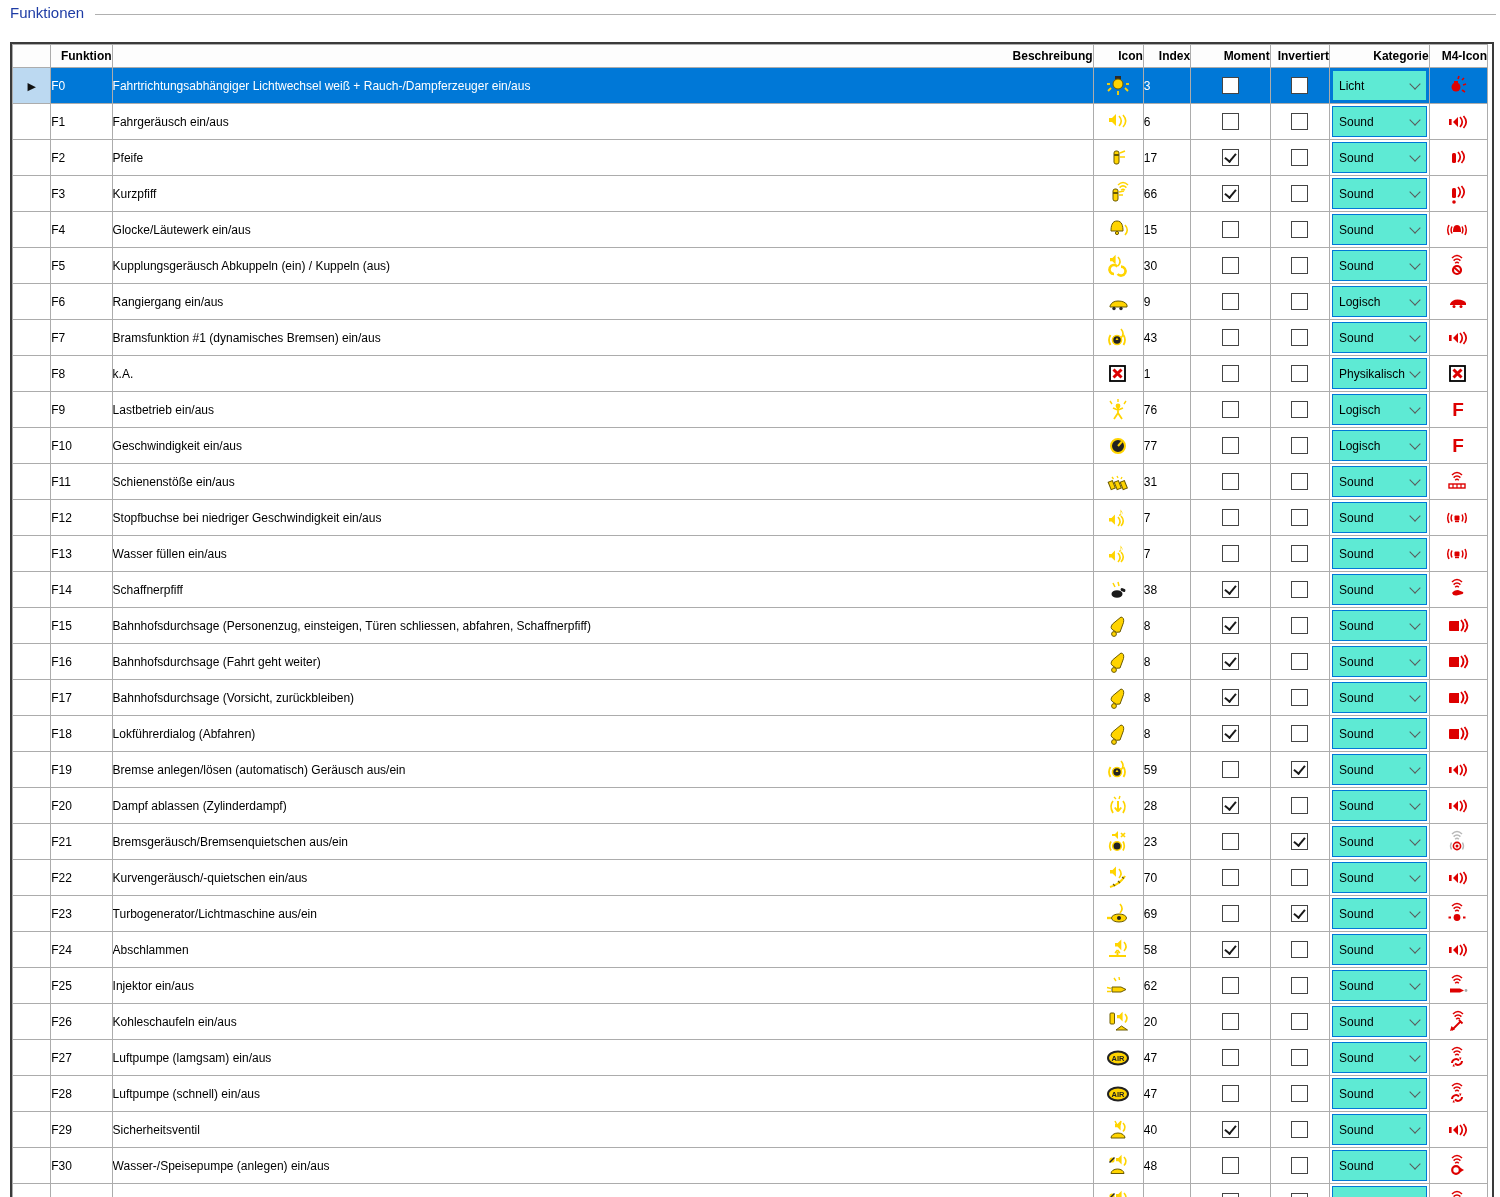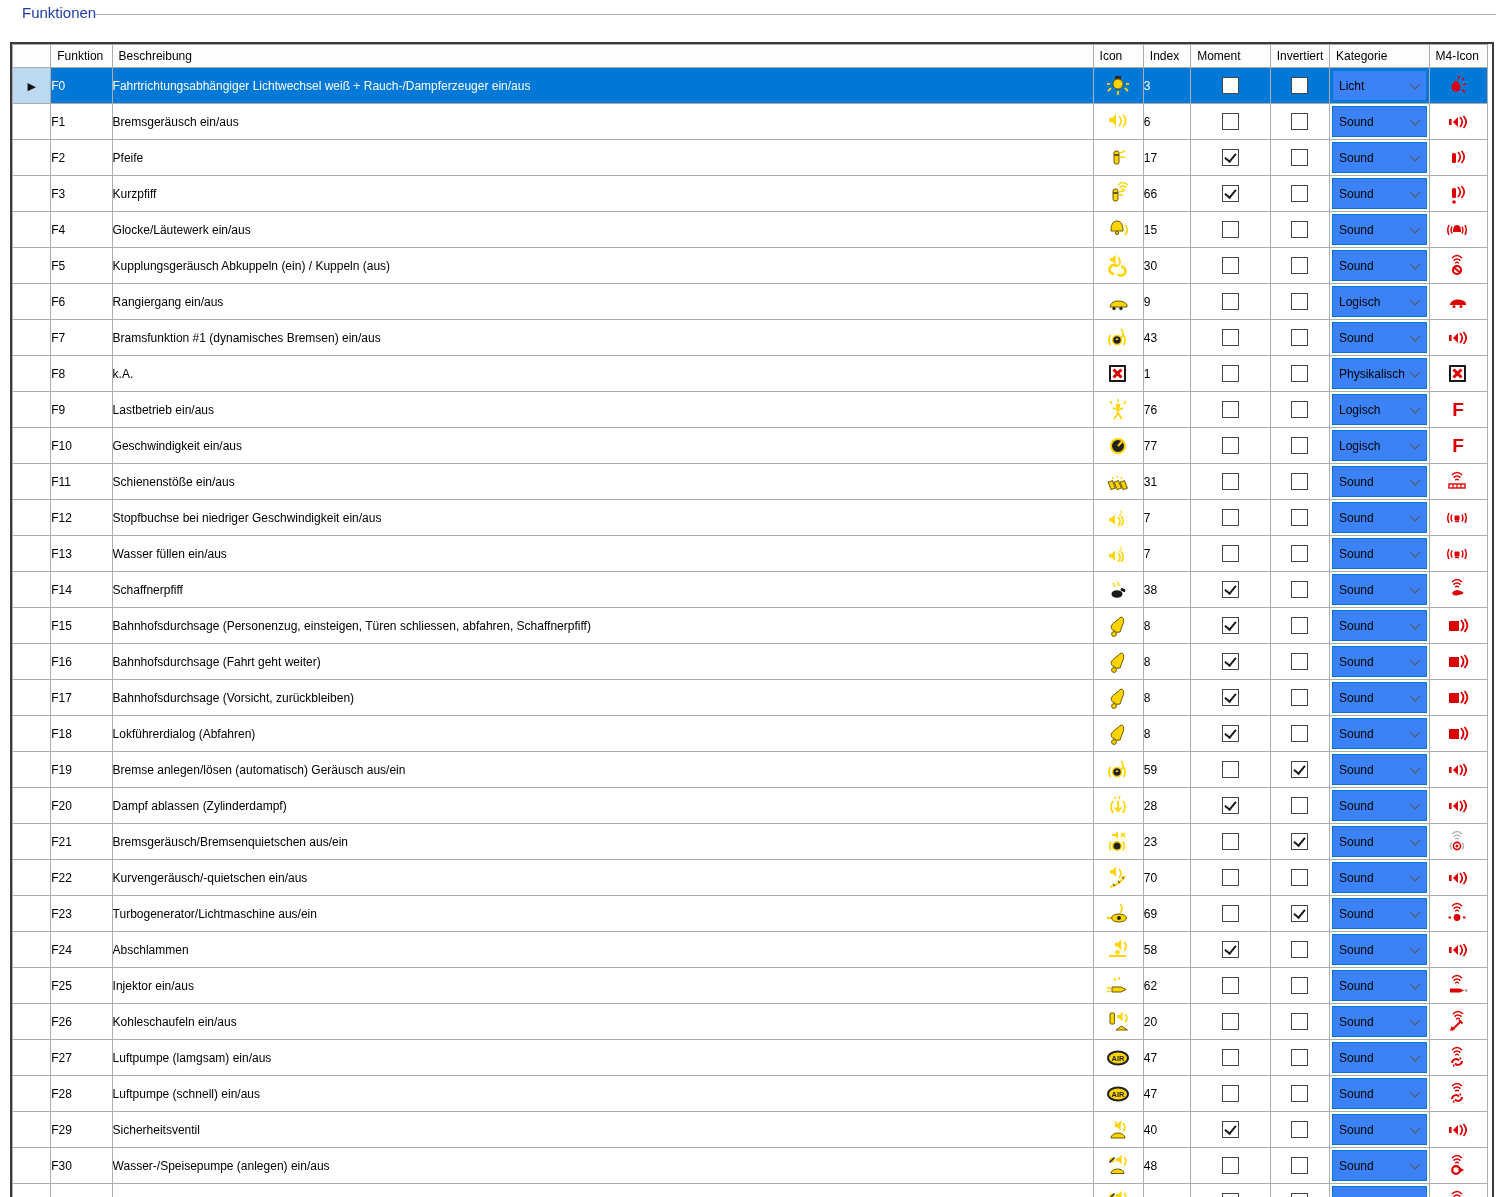--- a/index.html
+++ b/index.html
@@ -1,36 +1,36 @@
 <!DOCTYPE html>
 <html><head>
 <meta charset="utf-8">
 <style>
   html,body{margin:0;padding:0;background:#fff;font-family:"Liberation Sans",sans-serif;}
   #stage{position:relative;width:1500px;height:1197px;background:#fff;overflow:hidden;}
-  .group-title{position:absolute;left:22px;top:4px;font-size:15px;color:#1e3ca5;}
+  .group-title{position:absolute;left:10px;top:4px;font-size:15px;color:#1e3ca5;}
   .group-line{position:absolute;left:95px;right:4px;top:14px;height:1px;background:#b0b0b0;}
   .gridwrap{position:absolute;left:10px;top:42px;width:1480px;border:2px solid #3a3a3a;background:#fff;}
   table.grid{border-collapse:collapse;table-layout:fixed;width:1476px;font-size:12px;color:#000;}
   table.grid th, table.grid td{border:1px solid #acacac;padding:0;overflow:hidden;white-space:nowrap;}
-  table.grid th{height:22px;font-weight:normal;text-align:left;padding-left:6px;background:#fdfdfd;}
+  table.grid th{height:22px;font-weight:bold;text-align:right;padding-left:6px;background:#fdfdfd;}
   table.grid td{height:34px;}
   tr.body-row td{background:#fff;}
   td.txt{padding-left:5px;}
   td.iconcell{background:#ababab;text-align:center;vertical-align:middle;}
   td.chkcell{text-align:center;vertical-align:middle;}
   tr.selected td{background:#0078d7;color:#fff;}
   tr.selected td.iconcell{background:#0078d7;}
   td.rowhdr{background:#fbfbfb;text-align:center;vertical-align:middle;}
   tr.selected td.rowhdr{background:#bcd9f1;color:#000;}
   th.hl{background:#bcd9ee;}
   .arrow{font-size:11px;color:#111;line-height:1;}
   .cb{width:15px;height:15px;border:1px solid #454545;background:#fff;display:inline-block;position:relative;vertical-align:middle;}
   .cb.on::after{content:"";position:absolute;left:4px;top:1px;width:5px;height:9px;border:solid #1a1a1a;border-width:0 2px 2px 0;transform:rotate(40deg);}
-  .combo{height:29px;margin:2px 2px;background:#3b82f6;border:1px solid #0078d7;display:flex;align-items:center;justify-content:space-between;padding:0 7px 0 6px;color:#000;cursor:default;}
+  .combo{height:29px;margin:2px 2px;background:#5eead4;border:1px solid #0078d7;display:flex;align-items:center;justify-content:space-between;padding:0 7px 0 6px;color:#000;cursor:default;}
   .chev{width:7px;height:7px;border:solid #5a5a5a;border-width:0 1.4px 1.4px 0;transform:rotate(45deg);margin-top:-4px;flex:0 0 auto;}
   .icn{display:inline-block;vertical-align:middle;}
 </style>
 </head>
 <body>
 
 <div id="stage">
   <div class="group-title">Funktionen</div>
   <div class="group-line"></div>
   <div class="gridwrap">
@@ -91,21 +91,21 @@
                     <line x1="16" y1="7" x2="18" y2="5"></line>
                     <line x1="17" y1="12" x2="20" y2="11"></line>
                     <line x1="16" y1="17" x2="19" y2="19"></line>
                     <line x1="12" y1="6" x2="13" y2="3"></line>
                   </g>
                 </svg></span></td>
           </tr>
           <tr class="body-row">
             <td class="rowhdr"></td>
             <td class="txt">F1</td>
-            <td class="txt">Bremsgeräusch ein/aus</td>
+            <td class="txt">Fahrgeräusch ein/aus</td>
             <td class="iconcell"><span class="icn"><svg class="icn" width="24" height="26" viewBox="0 0 24 26">
                   <path d="M3 9 h3 l4 -4 v12 l-4 -4 h-3 z" fill="#ffd400"></path>
                   <path d="M13 7 q4.5 5 0 10" fill="none" stroke="#ffd400" stroke-width="1.6"></path>
                   <path d="M17 6 q5.3999999999999995 6 0 12" fill="none" stroke="#ffd400" stroke-width="1.6"></path>
                 </svg></span></td>
             <td class="txt">6</td>
             <td class="chkcell"><span class="cb"></span></td>
             <td class="chkcell"><span class="cb"></span></td>
             <td>
               <div class="combo">

